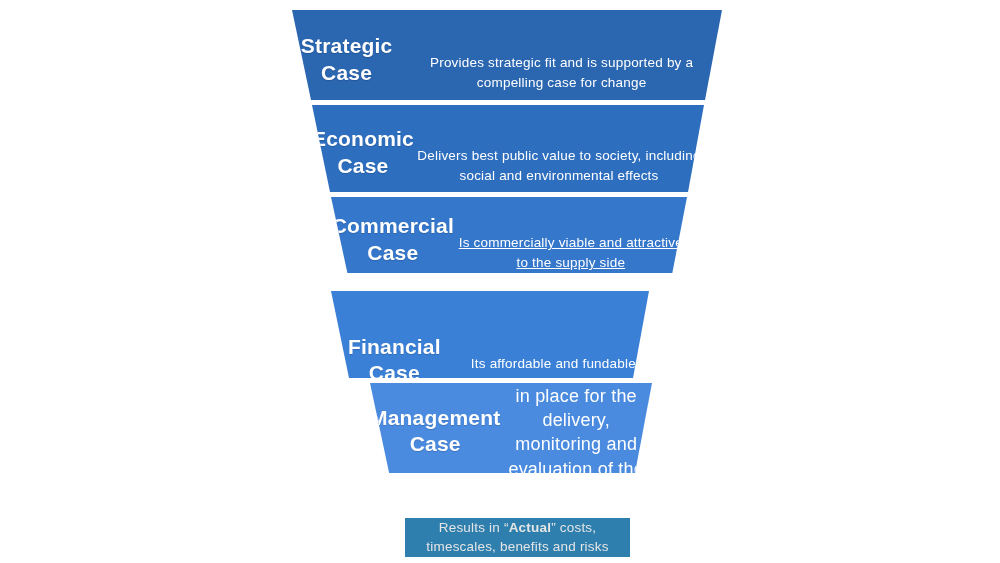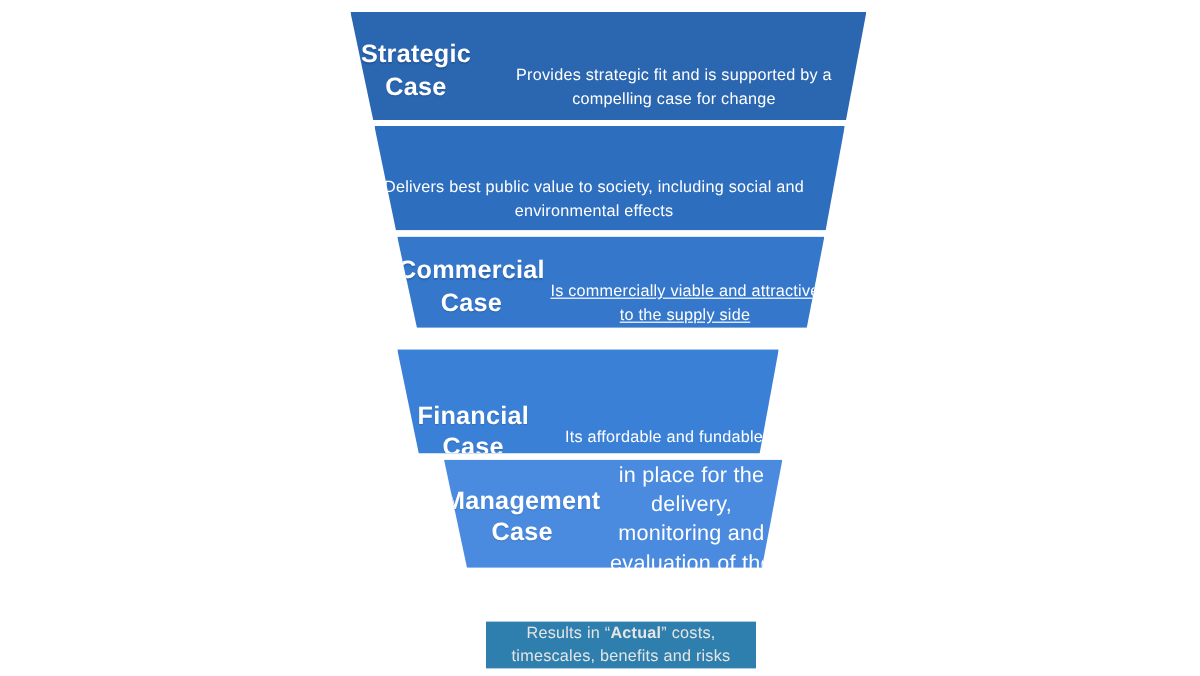--- a/index.html
+++ b/index.html
@@ -93,20 +93,21 @@
 <body>
 
 <div class="canvas">
 
   <div class="segment seg-1" style="background-color: rgb(43, 102, 177);">
     <div class="segment-title">Strategic Case</div>
     <div class="segment-body">Provides strategic fit and is supported by a compelling case for change</div>
   </div>
 
   <div class="segment seg-2" style="background-color: rgb(46, 110, 190);">
+    <div class="segment-title">Economic Case</div>
     <div class="segment-body">Delivers best public value to society, including social and environmental effects</div>
   </div>
 
   <div class="segment seg-3" style="background-color: rgb(52, 119, 203);">
     <div class="segment-title">Commercial Case</div>
     <div class="segment-body">Is commercially viable and attractive to the supply side</div>
   </div>
 
   <div class="segment seg-4" style="background-color: rgb(59, 128, 215);">
     <div class="segment-title">Financial Case</div>

